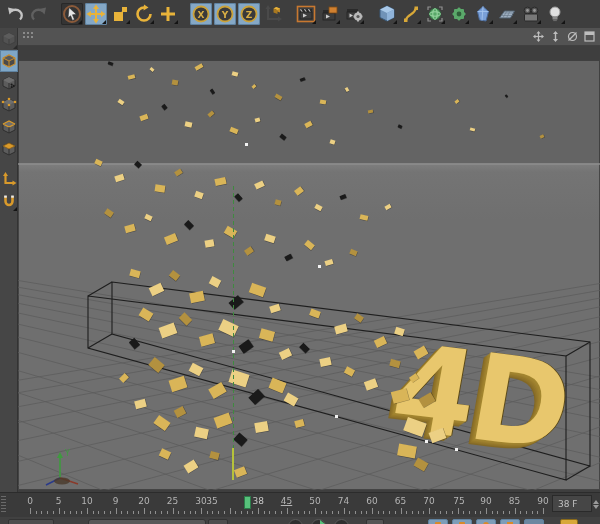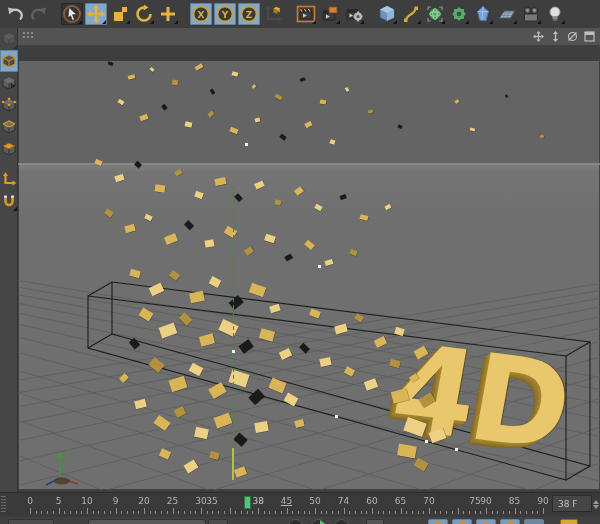--- a/index.html
+++ b/index.html
@@ -653,21 +653,21 @@
         <div class="rtick" style="left: 411.9px; top: 18px; height: 3px;"></div>
         <div class="rtick" style="left: 417.6px; top: 18px; height: 3px;"></div>
         <div class="rtick" style="left: 423.3px; top: 18px; height: 3px;"></div>
         <div class="rtick" style="left: 429px; top: 15px; height: 6px;"></div>
         <div class="rlabel" style="left: 429px;">70</div>
         <div class="rtick" style="left: 434.7px; top: 18px; height: 3px;"></div>
         <div class="rtick" style="left: 440.4px; top: 18px; height: 3px;"></div>
         <div class="rtick" style="left: 446.1px; top: 18px; height: 3px;"></div>
         <div class="rtick" style="left: 451.8px; top: 18px; height: 3px;"></div>
         <div class="rtick" style="left: 457.5px; top: 15px; height: 6px;"></div>
-        <div class="rlabel" style="left: 459px; margin-left: 16px;">75</div>
+        <div class="rlabel" style="left: 459px;">75</div>
         <div class="rtick" style="left: 463.2px; top: 18px; height: 3px;"></div>
         <div class="rtick" style="left: 468.9px; top: 18px; height: 3px;"></div>
         <div class="rtick" style="left: 474.6px; top: 18px; height: 3px;"></div>
         <div class="rtick" style="left: 480.3px; top: 18px; height: 3px;"></div>
         <div class="rtick" style="left: 486px; top: 15px; height: 6px;"></div>
         <div class="rlabel" style="left: 486px;">90</div>
         <div class="rtick" style="left: 491.7px; top: 18px; height: 3px;"></div>
         <div class="rtick" style="left: 497.4px; top: 18px; height: 3px;"></div>
         <div class="rtick" style="left: 503.1px; top: 18px; height: 3px;"></div>
         <div class="rtick" style="left: 508.8px; top: 18px; height: 3px;"></div>

